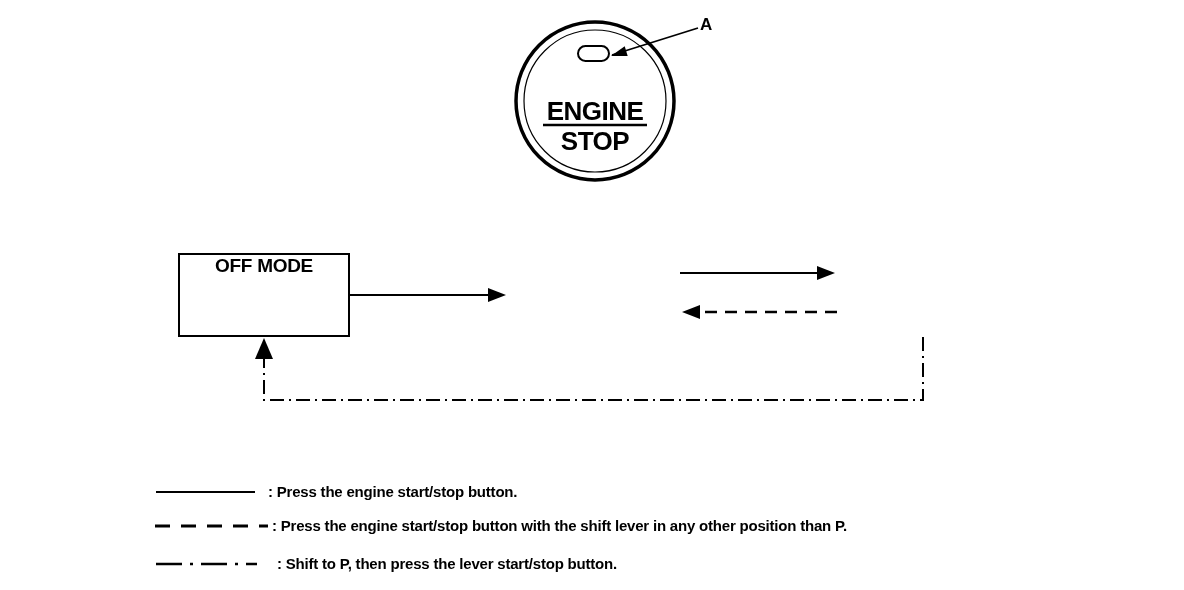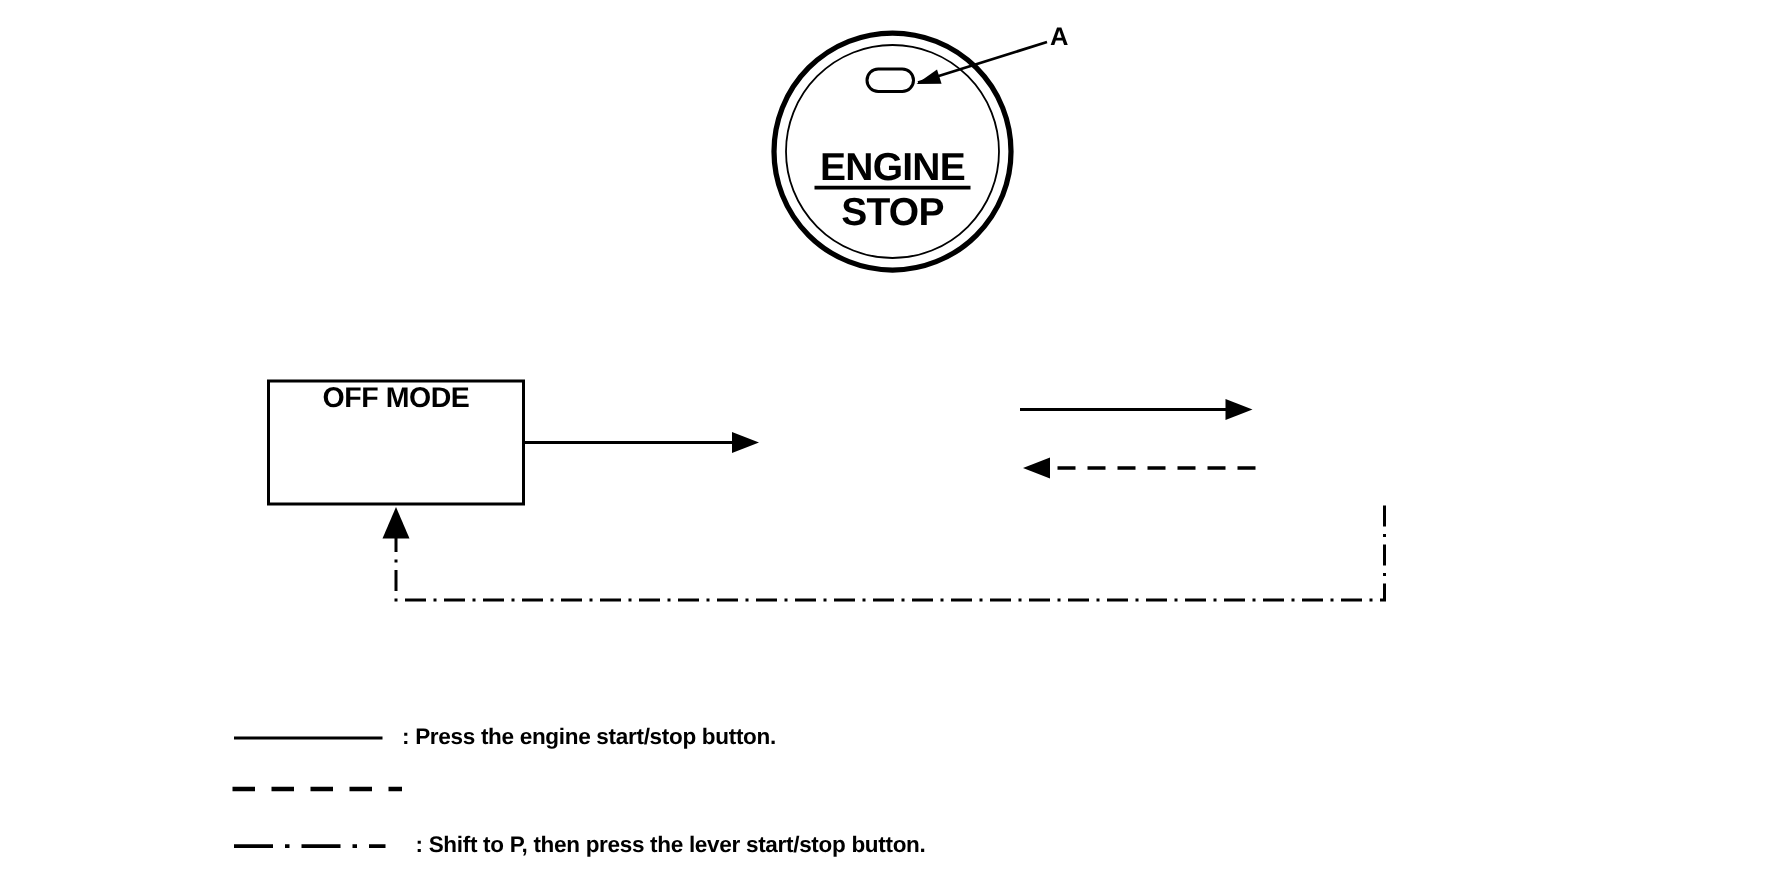--- a/index.html
+++ b/index.html
@@ -67,15 +67,16 @@
 
   <div class="btn-text" style="top:98px">ENGINE</div>
   <div class="btn-text" style="top:128px">STOP</div>
   <div class="label-a">A</div>
 
   <div class="mode-box" style="left:178px">
     <span>OFF MODE</span>
   </div>
 
   <div class="legend-text" style="left:268px;top:483px">: Press the engine start/stop button.</div>
+  <div class="legend-text" style="left:272px;top:517px">: Press the engine start/stop button with the shift lever in any other position than P.</div>
   <div class="legend-text" style="left:277px;top:555px">: Shift to P, then press the lever start/stop button.</div>
 
 </div>
 
 </body></html>

